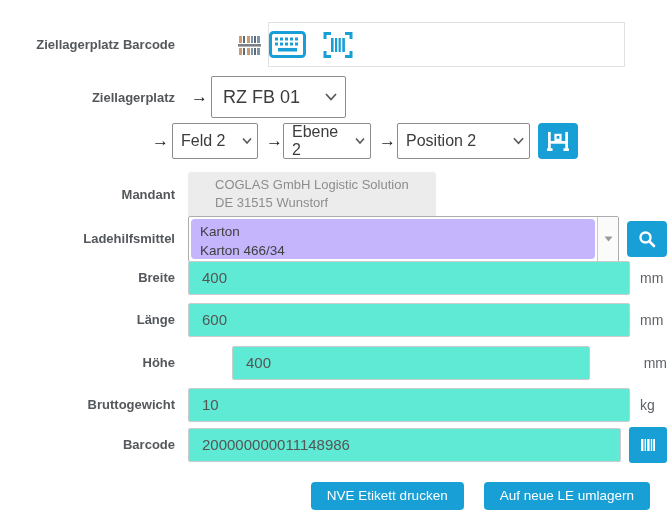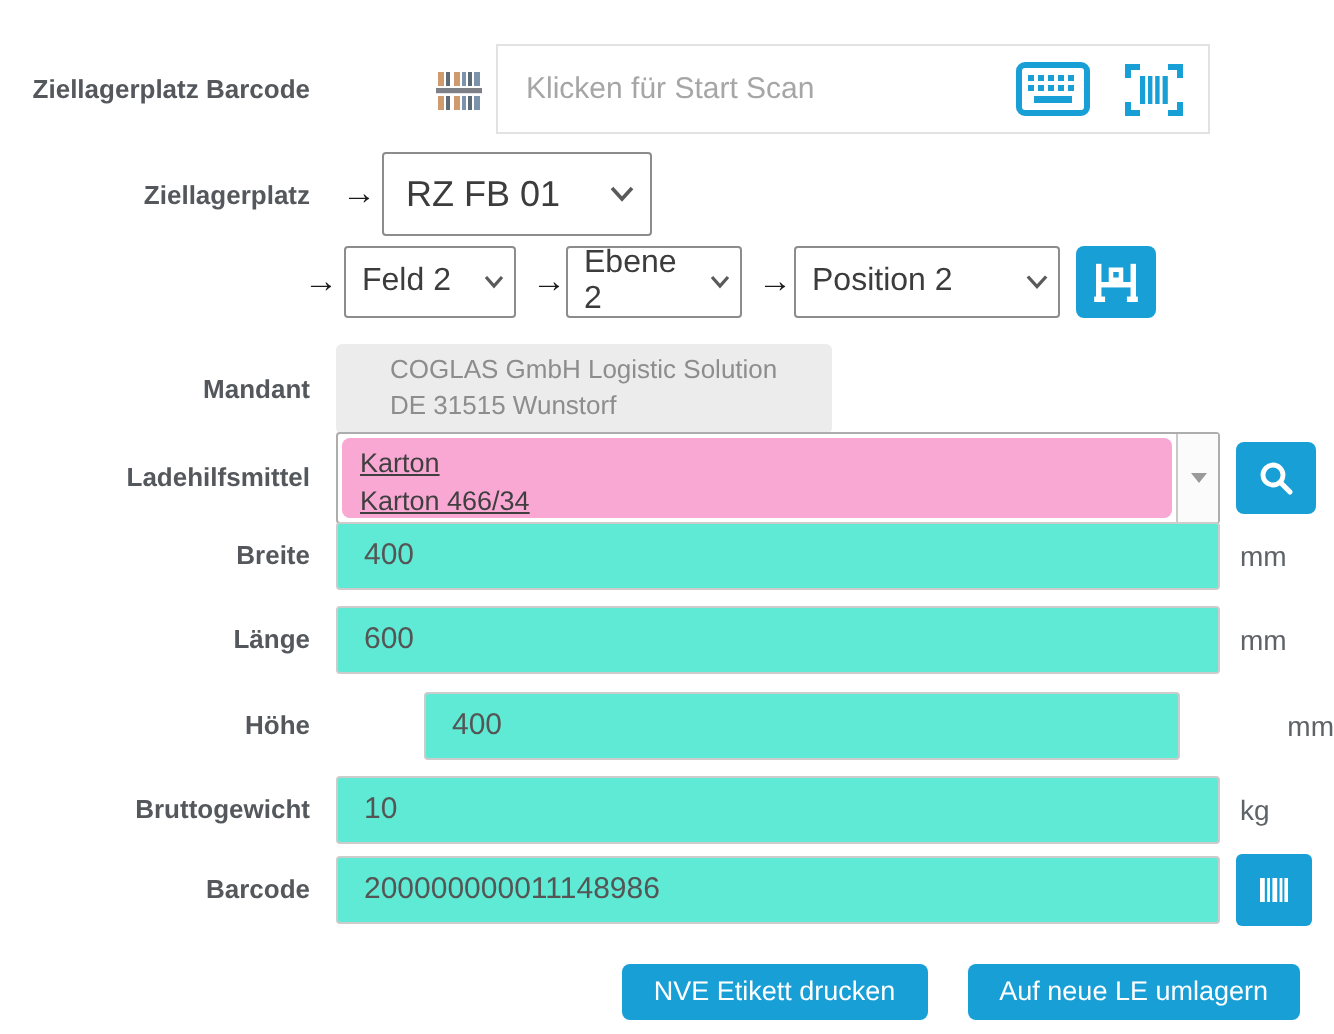--- a/index.html
+++ b/index.html
@@ -1,21 +1,21 @@
 <!DOCTYPE html>
 <html style="--accent: #189fd6;"><head>
 <meta charset="utf-8">
 <style>
   * { box-sizing: border-box; margin: 0; padding: 0; }
   html,body { width:667px; height:517px; background:#fff; overflow:hidden;
               font-family:"Liberation Sans", sans-serif; }
   .app { position:relative; width:667px; height:517px; display:flex; flex-direction:column; }
   .row { display:flex; align-items:center; }
   .lbl { width:168px; min-width:168px; text-align:right; padding-right:13px;
-         font-size:13px; font-weight:700; color:#54585c; }
+         font-size:13px; font-weight:700; color:#54585c;margin-left:20px; }
 
   
   .row-scan { margin-top:22px; height:45px; }
   .mini-barcode { margin-left:50px; width:24px; height:24px; flex:0 0 auto; }
   .scan-box { margin-left:6px; width:357px; height:45px; display:flex; align-items:center;
               border:1px solid #e2e2e2; background:#fff; }
   .scan-placeholder { flex:1; padding-left:14px; font-size:15px; color:#a6a6a6; }
   .kb-icon { width:37px; height:27px; margin-right:17px; flex:0 0 auto; cursor:pointer; }
   .scan-icon { width:30px; height:30px; margin-right:12px; flex:0 0 auto; cursor:pointer; }
 
@@ -45,22 +45,22 @@
 
   
   .row-mandant { margin-top:13px; }
   .mandant-box { background:#ececec; border-radius:3px; padding:4px 27px; font-size:13px;
                  line-height:1.42; color:#8d8d8d; }
 
   
   .row-lade { margin-top:6px; height:32px; }
   .lade-box { width:442px; height:46px; border:1px solid #adadad; border-radius:2px;
               background:#fff; display:flex; }
-  .lade-options { flex:1; margin:2px; background:#f9a8d4; border-radius:4px;
-                  padding:3px 9px; font-size:13.5px; line-height:1.45; color:#3f3f3f;text-decoration:underline; }
+  .lade-options { flex:1; margin:2px; background:#c4b5fd; border-radius:4px;
+                  padding:3px 9px; font-size:13.5px; line-height:1.45; color:#3f3f3f; }
   .lade-scroll { width:21px; border-left:1px solid #c9c9c9; display:flex; align-items:center;
                  justify-content:center; background:#fbfbfb; cursor:pointer; }
   .search-btn { width:40px; height:36px; margin-left:8px; }
 
   
   .vrow { height:34px; }
   .vinput { width:442px; height:34px; border:1px solid #ccc; border-radius:2px;
             padding:0 13px; font-size:15px; color:#555; font-family:"Liberation Sans",sans-serif;
             outline:none; background:#5eead4; }
   .unit { margin-left:10px; font-size:14px; color:#5f6368; }
@@ -92,21 +92,20 @@
         <rect x="0" y="11" width="23" height="2.6" fill="#7d8087"></rect>
         <rect x="1" y="15" width="3" height="7" fill="#cf9a6e"></rect>
         <rect x="5" y="15" width="2" height="7" fill="#5d6b77"></rect>
         <rect x="9" y="15" width="3" height="7" fill="#cf9a6e"></rect>
         <rect x="13" y="15" width="2" height="7" fill="#7b93ab"></rect>
         <rect x="16" y="15" width="2" height="7" fill="#5d6b77"></rect>
         <rect x="19" y="15" width="3" height="7" fill="#7b93ab"></rect>
       </g>
     </svg>
     <div class="scan-box">
-      <span class="scan-placeholder">Klicken für Start Scan</span>
       <svg class="kb-icon" viewBox="0 0 37 27">
         <rect x="1.5" y="1.5" width="34" height="24" rx="3" fill="none" stroke="#189fd6" stroke-width="3"></rect>
         <g fill="#189fd6">
           <rect x="6" y="6.5" width="3" height="3"></rect>
             <rect x="11" y="6.5" width="3" height="3"></rect>
           <rect x="16" y="6.5" width="3" height="3"></rect>
             <rect x="21" y="6.5" width="3" height="3"></rect>
           <rect x="26" y="6.5" width="3" height="3"></rect>
           <rect x="6" y="11.5" width="3" height="3"></rect>
             <rect x="11" y="11.5" width="3" height="3"></rect>

